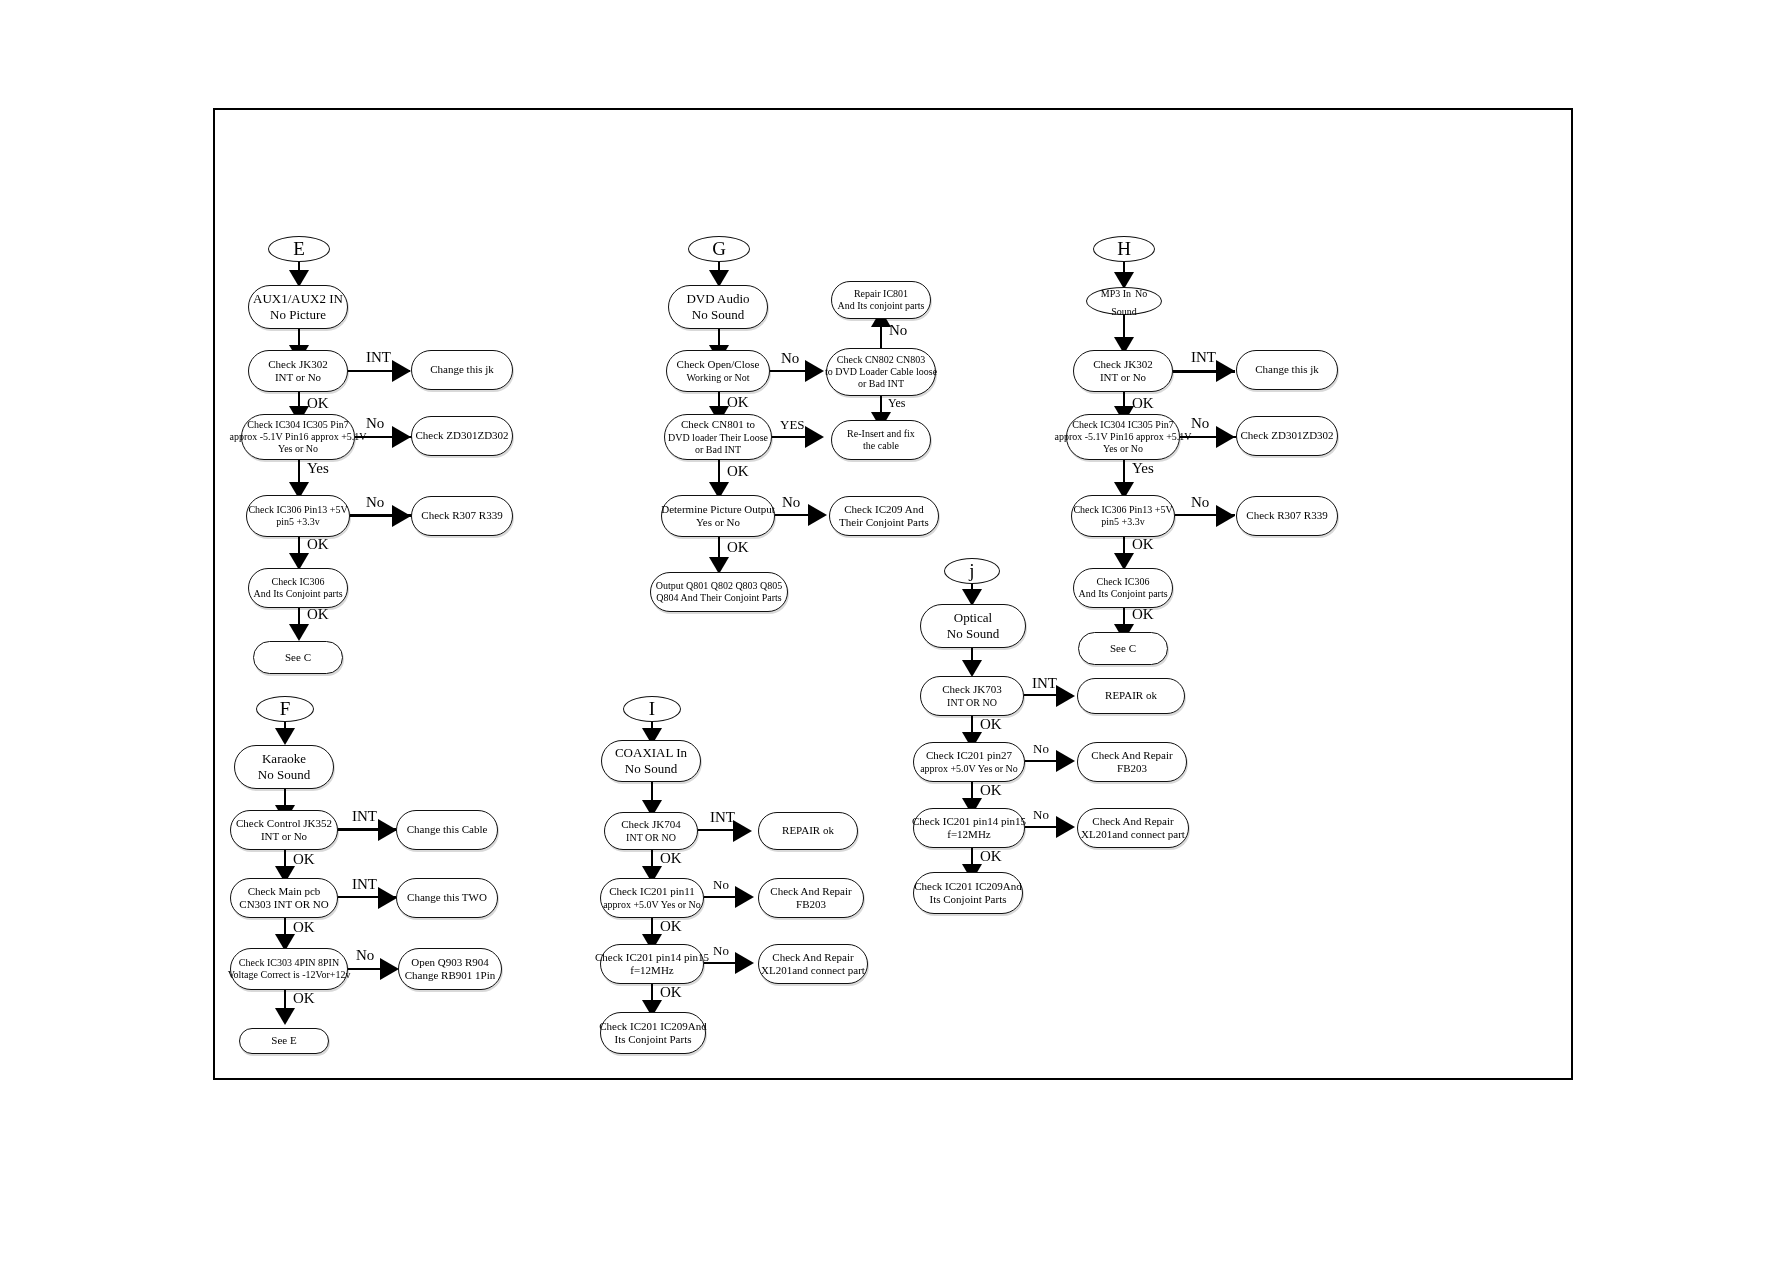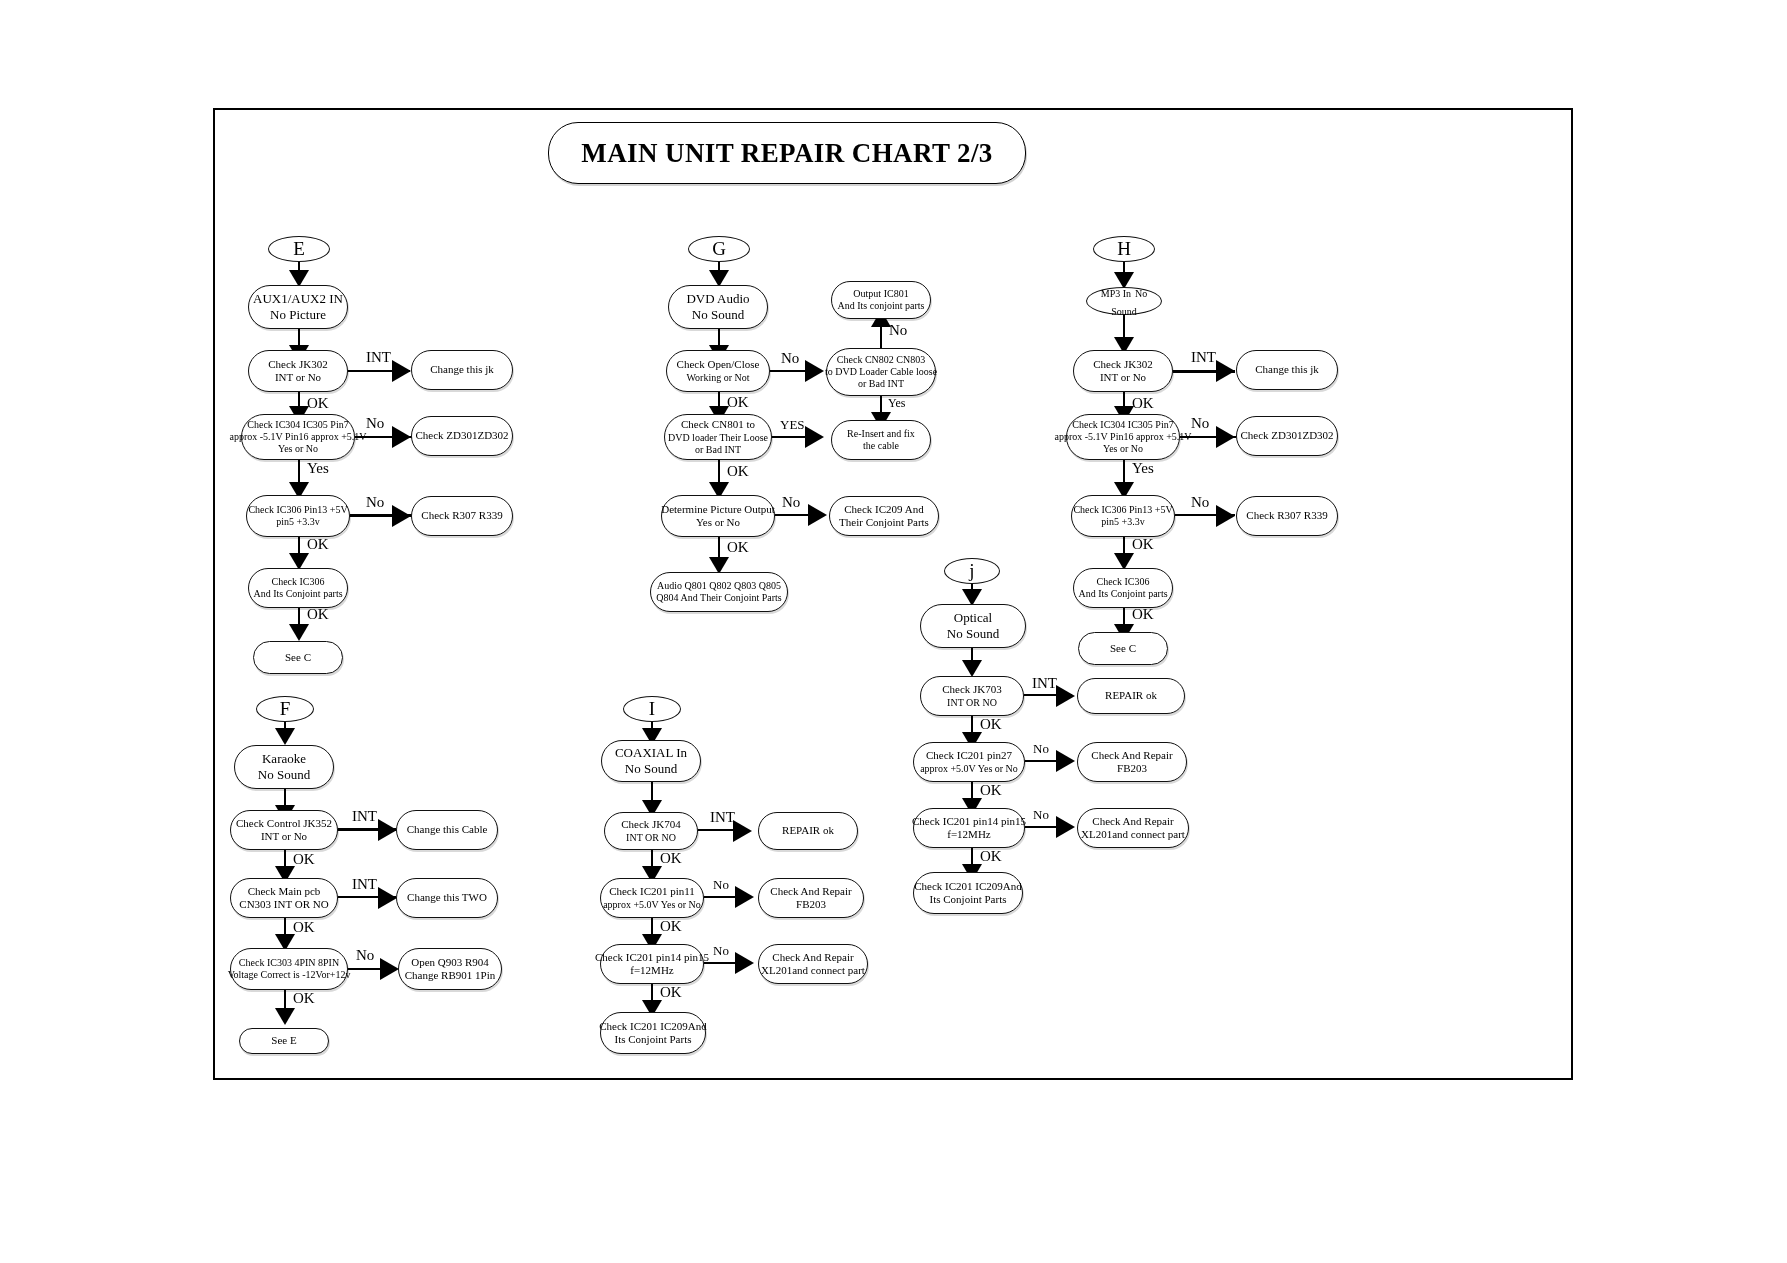--- a/index.html
+++ b/index.html
@@ -78,23 +78,20 @@
 <div id="sheet">
 
   <div id="watermark">
     <span id="wm1">manualsarchive</span>
     <span id="wm2">hive</span>
     <span id="wm3">com</span>
   </div>
 
   <div id="page-border"></div>
 
-  <div id="title-banner">
-    <span class="t">MAIN UNIT REPAIR CHART 2/3</span>
-  </div>
 
   <div class="term" style="left:268px;top:236px;width:62px;height:26px;">
     <span class="ln">E</span>
   </div>
   <div class="vline" style="left:298px;top:262px;height:14px;"></div>
   <div class="arw-d" style="left:289px;top:270px;"></div>
 
   <div class="node" style="left:248px;top:285px;width:100px;height:44px;border-radius:22px;">
     <span class="ln f13">AUX1/AUX2 IN</span>
     <span class="ln f13">No Picture</span>
@@ -247,21 +244,21 @@
   <div class="node" style="left:826px;top:348px;width:110px;height:48px;border-radius:24px;">
     <span class="ln f10">Check CN802 CN803</span>
     <span class="ln f10">to DVD Loader Cable loose</span>
     <span class="ln f10">or Bad INT</span>
   </div>
 
   <div class="vline" style="left:880px;top:316px;height:32px;"></div>
   <div class="arw-u" style="left:871px;top:310px;"></div>
   <div class="elabel f15" style="left:889px;top:322px;">No</div>
   <div class="node" style="left:831px;top:281px;width:100px;height:38px;border-radius:19px;">
-    <span class="ln f10">Output IC801</span>
+    <span class="ln f10">Repair IC801</span>
     <span class="ln f10">And Its conjoint parts</span>
   </div>
 
   <div class="vline" style="left:880px;top:396px;height:26px;"></div>
   <div class="arw-d" style="left:871px;top:412px;"></div>
   <div class="elabel f12" style="left:888px;top:396px;">Yes</div>
 
   <div class="node" style="left:831px;top:420px;width:100px;height:40px;border-radius:20px;align-items:center;">
     <span class="ln f10">Re-Insert and fix</span>
     <span class="ln f10">the cable</span>
@@ -294,21 +291,21 @@
   <div class="node" style="left:829px;top:496px;width:110px;height:40px;border-radius:20px;">
     <span class="ln f11">Check IC209 And</span>
     <span class="ln f11">Their Conjoint Parts</span>
   </div>
 
   <div class="vline" style="left:718px;top:537px;height:30px;"></div>
   <div class="arw-d" style="left:709px;top:557px;"></div>
   <div class="elabel f15" style="left:727px;top:539px;">OK</div>
 
   <div class="node" style="left:650px;top:572px;width:138px;height:40px;border-radius:20px;">
-    <span class="ln f10">Audio Q801 Q802 Q803 Q805</span>
+    <span class="ln f10">Output Q801 Q802 Q803 Q805</span>
     <span class="ln f10">Q804 And Their Conjoint Parts</span>
   </div>
 
   <div class="term" style="left:623px;top:696px;width:58px;height:26px;">
     <span class="ln">I</span>
   </div>
   <div class="vline" style="left:651px;top:722px;height:12px;"></div>
   <div class="arw-d" style="left:642px;top:728px;"></div>
 
   <div class="node" style="left:601px;top:740px;width:100px;height:42px;border-radius:21px;">

